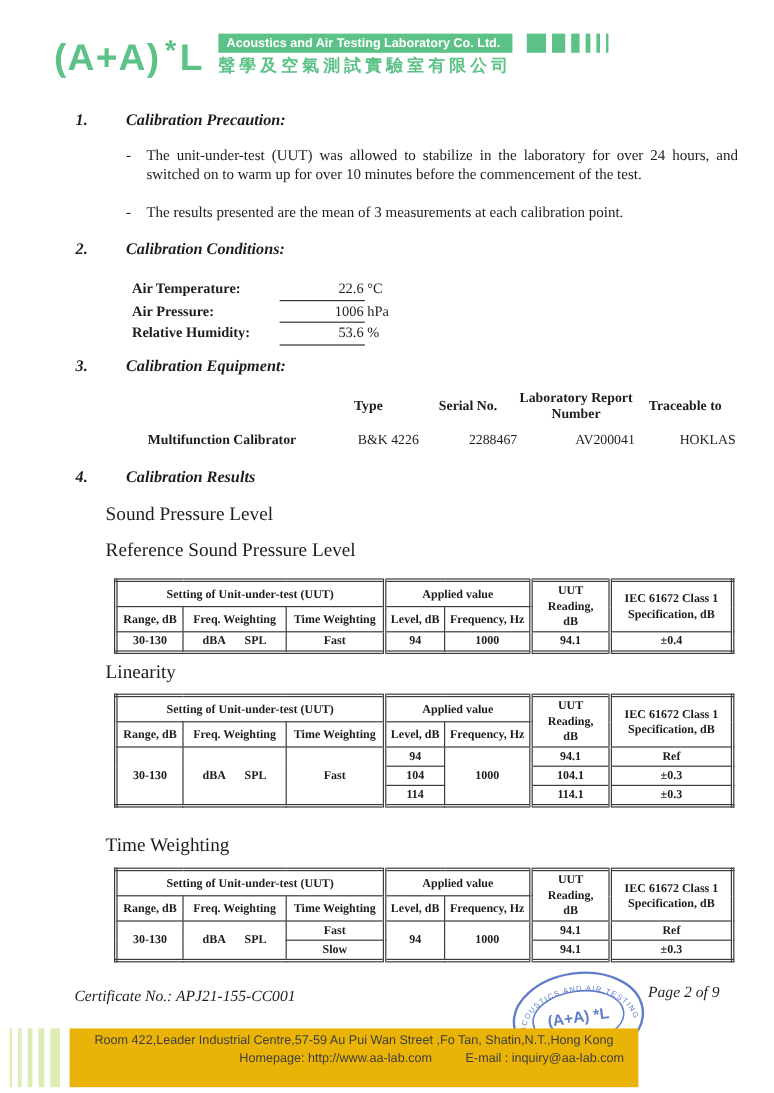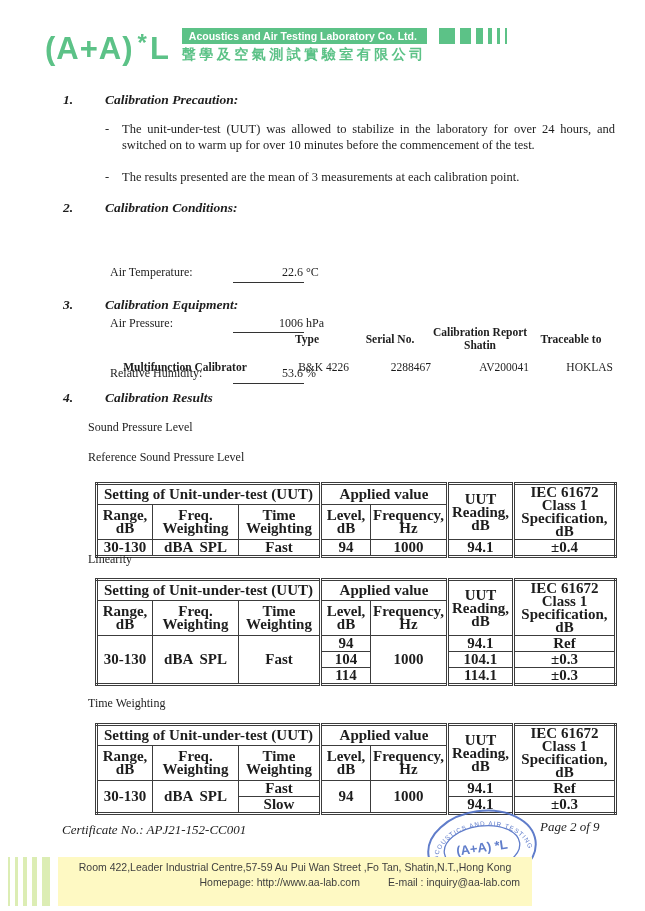--- a/index.html
+++ b/index.html
@@ -24,52 +24,52 @@
   .sec-heading{left:63px;display:flex;font-weight:bold;font-style:italic;font-size:13.5px;}
   .sec-num{width:42px;}
   
   .bullet{left:105px;width:510px;display:flex;font-size:12.5px;line-height:16px;}
   .bullet .dash{width:17px;flex:none;}
   .bullet .btxt{text-align:justify;}
 
   
   .conds{left:110px;font-size:12px;line-height:17.5px;}
   .cond-row{display:flex;align-items:baseline;}
-  .cond-label{width:123px;font-weight:normal;margin-top:32px;}
+  .cond-label{width:123px;font-weight:bold;}
   .cond-value{display:inline-block;width:70px;border-bottom:1px solid #333;
               text-align:right;padding-right:1px;}
   .cond-unit{margin-left:2px;}
 
   
   .equip{left:105px;display:grid;grid-template-columns:160px 84px 82px 98px 84px;
          font-size:11.5px;row-gap:9px;align-items:center;}
   .eq-h{font-weight:bold;text-align:center;line-height:13px;}
   .eq-label{text-align:center;font-weight:bold;}
   .eq-cell{text-align:right;}
 
   
-  .caption{left:88px;font-size:12px;}
+  .caption{left:88px;font-size:16px;}
   .rtable{border-collapse:collapse;border:3px double #3c3c3c;
-          font-size:15px;table-layout:fixed;}
+          font-size:10px;table-layout:fixed;}
   .rtable th,.rtable td{border:1px solid #3c3c3c;text-align:center;
           padding:1px 2px;line-height:13px;font-weight:bold;}
   .rtable th{font-weight:bold;}
   .gsep{border-left:3px double #3c3c3c !important;}
   .thline{display:block;}
   .fw{display:flex;justify-content:space-around;padding:0 6px;}
 
   
   .cert{left:62px;font-style:italic;font-size:13px;}
   .pageno{left:540px;font-style:italic;font-size:13px;}
   .stamp{left:424px;top:806px;width:116px;height:84px;transform:rotate(-8deg);opacity:.9;}
 
   .footer{top:857px;left:0;width:645px;height:49px;display:flex;}
   .fbars{display:flex;gap:5px;margin-left:8px;}
   .fbars div{background:#dcedb4;height:49px;}
-  .fblock{margin-left:8px;width:458px;background:#fef9c3;
+  .fblock{margin-left:8px;width:458px;background:#eab308;
           font-family:"Liberation Sans",sans-serif;font-size:10.5px;color:#3f3f3f;
           padding:3px 8px 0 8px;line-height:14.5px;}
   .fline1{text-align:center;white-space:nowrap;}
   .fline2{display:flex;justify-content:flex-end;gap:88px;}
   .fline3{display:flex;justify-content:flex-end;gap:28px;padding-right:4px;}
 </style>
 </head>
 <body>
 
 <div class="page">
@@ -126,21 +126,21 @@
   </div>
 
   <div class="abs sec-heading" style="top:297px">
     <span class="sec-num">3.</span>
     <span class="sec-title">Calibration Equipment:</span>
   </div>
   <div class="abs equip" style="top:326px">
     <div class="eq-h eq-label"></div>
     <div class="eq-h">Type</div>
     <div class="eq-h">Serial No.</div>
-    <div class="eq-h">Calibration Report Shatin</div>
+    <div class="eq-h">Laboratory Report Number</div>
     <div class="eq-h">Traceable to</div>
     <div class="eq-label">Multifunction Calibrator</div>
     <div class="eq-cell">B&amp;K 4226</div>
     <div class="eq-cell">2288467</div>
     <div class="eq-cell">AV200041</div>
     <div class="eq-cell">HOKLAS</div>
   </div>
 
   <div class="abs sec-heading" style="top:390px">
     <span class="sec-num">4.</span>
@@ -302,21 +302,21 @@
       <td class="gsep">Ref</td>
     </tr>
     <tr>
       <td>Slow</td>
       <td class="gsep">94.1</td>
       <td class="gsep">±0.3</td>
     </tr>
   </tbody>
     </table>
 
-  <div class="abs cert" style="top:822px">Certificate No.: APJ21-152-CC001</div>
+  <div class="abs cert" style="top:822px">Certificate No.: APJ21-155-CC001</div>
   <div class="abs pageno" style="top:819px">Page 2 of 9</div>
 
   <svg class="abs stamp" viewBox="0 0 116 84">
     <ellipse cx="58" cy="42" rx="54" ry="37" fill="none" stroke="#4f6fc5" stroke-width="2"></ellipse>
     <ellipse cx="58" cy="42" rx="38" ry="22" fill="none" stroke="#4f6fc5" stroke-width="1.3"></ellipse>
     <path id="stamp-arc" d="M 12,52 A 46,32 0 1 1 104,52" fill="none"></path>
     <text font-family="Liberation Sans, sans-serif" font-size="6.3" fill="#4f6fc5" letter-spacing="1">
       <textPath href="#stamp-arc" startOffset="4">ACOUSTICS AND AIR TESTING LABORATORY CO. LTD.</textPath>
     </text>
     <text x="58" y="46" text-anchor="middle" font-family="Liberation Sans, sans-serif" font-size="13" font-weight="bold" fill="#4f6fc5">(A+A) *L</text>

